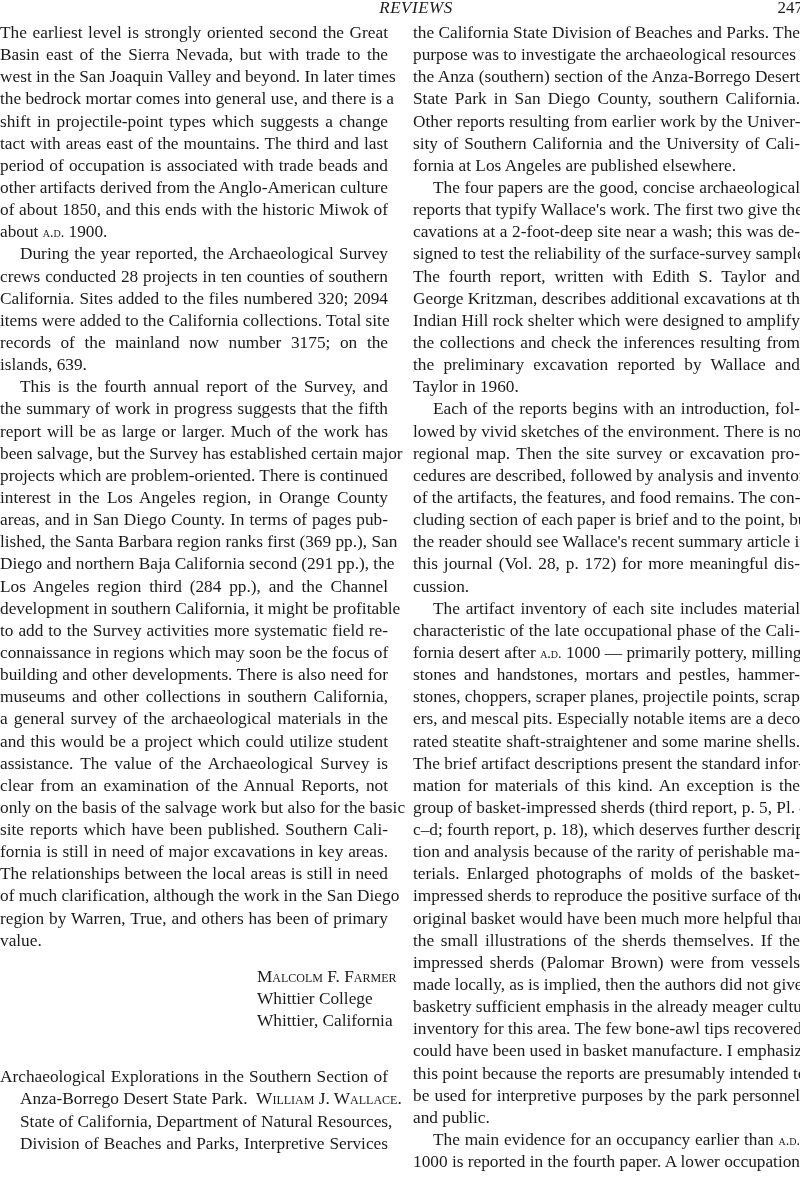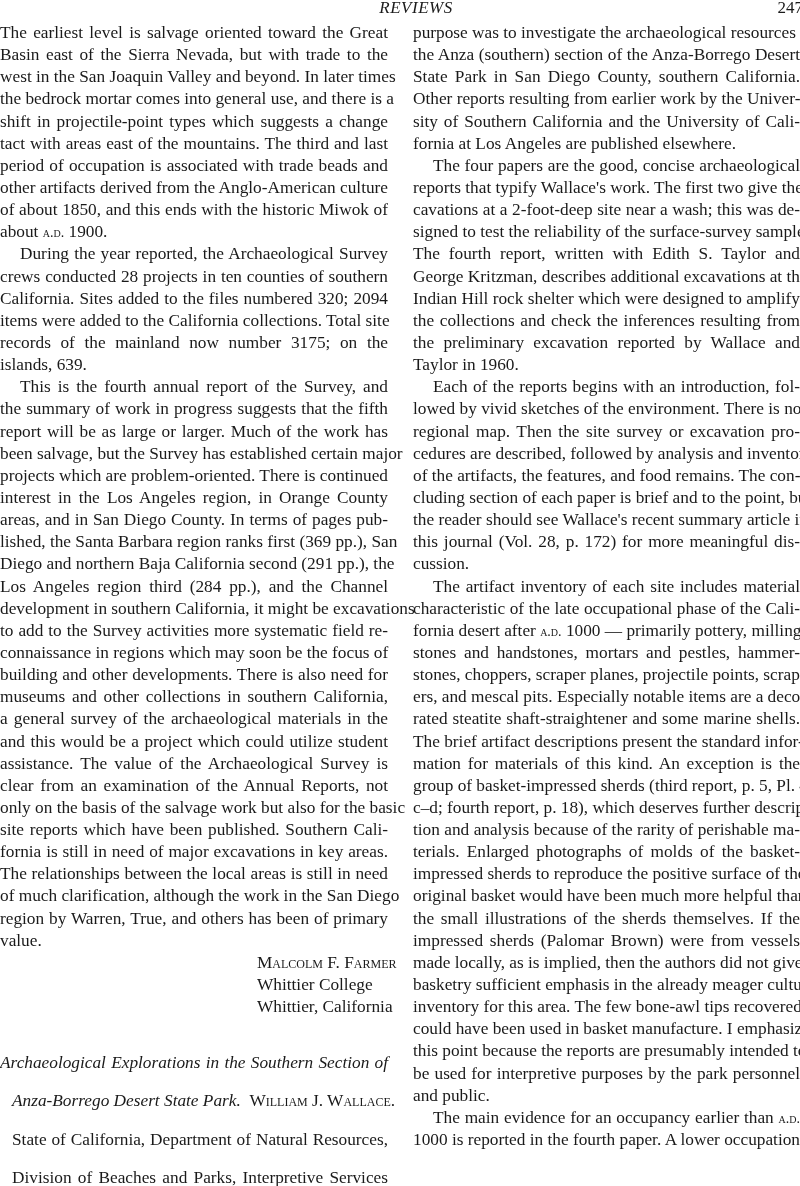--- a/index.html
+++ b/index.html
@@ -9,37 +9,37 @@
   .running-head { position: absolute; top: -2px; left: 0; width: 800px; text-align: center;
                   font-style: italic; font-size: 17px; letter-spacing: 0.5px; }
   .page-number { position: absolute; top: -2px; right: 0px; font-size: 17px; }
   .col { position: absolute; top: 22px; }
   .col.left { left: 0; width: 388px; }
   .col.right { left: 413px; width: 387px; }
   .line { display: block; height: 22.15px; line-height: 22.15px; font-size: 17.3px;
           white-space: nowrap; text-align: justify; text-align-last: justify; overflow: visible; }
   .line.last { text-align-last: left; }
   .line.indent { padding-left: 20px; }
-  .line.hang { padding-left: 12px; margin-top: 16px; }
+  .line.hang { padding-left: 20px; }
   .sc { font-variant: small-caps; }
   .sig-line { padding-left: 257px; text-align-last: left; }
   .gap { height: 22px; }
-  .it { font-style: italic; }
+  .it { }
 </style>
 </head>
 <body>
 
 <div class="header">
   <div class="running-head">REVIEWS</div>
   <div class="page-number">247</div>
 </div>
 
 <div class="col left">
   <div>
-      <span class="line">The earliest level is salvage oriented toward the Great</span>
+      <span class="line">The earliest level is strongly oriented second the Great</span>
       <span class="line">Basin east of the Sierra Nevada, but with trade to the</span>
       <span class="line">west in the San Joaquin Valley and beyond. In later times</span>
       <span class="line">the bedrock mortar comes into general use, and there is a</span>
       <span class="line">shift in projectile-point types which suggests a change</span>
       <span class="line">tact with areas east of the mountains.  The third and last</span>
       <span class="line">period of occupation is associated with trade beads and</span>
       <span class="line">other artifacts derived from the Anglo-American culture</span>
       <span class="line">of about 1850, and this ends with the historic Miwok of</span>
       <span class="line last">about <span class="sc" style="font-size: 14px;">a.d.</span> 1900.</span>
     </div>
@@ -55,39 +55,39 @@
       <span class="line indent">This is the fourth annual report of the Survey, and</span>
       <span class="line">the summary of work in progress suggests that the fifth</span>
       <span class="line">report will be as large or larger.  Much of the work has</span>
       <span class="line">been salvage, but the Survey has established certain major</span>
       <span class="line">projects which are problem-oriented.  There is continued</span>
       <span class="line">interest in the Los Angeles region, in Orange County</span>
       <span class="line">areas, and in San Diego County.  In terms of pages pub-</span>
       <span class="line">lished, the Santa Barbara region ranks first (369 pp.), San</span>
       <span class="line">Diego and northern Baja California second (291 pp.), the</span>
       <span class="line">Los Angeles region third (284 pp.), and the Channel</span>
-      <span class="line">development in southern California, it might be excavations</span>
+      <span class="line">development in southern California, it might be profitable</span>
       <span class="line">to add to the Survey activities more systematic field re-</span>
       <span class="line">connaissance in regions which may soon be the focus of</span>
       <span class="line">building and other developments.  There is also need for</span>
       <span class="line">museums and other collections in southern California,</span>
       <span class="line">a general survey of the archaeological materials in the</span>
       <span class="line">and this would be a project which could utilize student</span>
       <span class="line">assistance.  The value of the Archaeological Survey is</span>
       <span class="line">clear from an examination of the Annual Reports, not</span>
       <span class="line">only on the basis of the salvage work but also for the basic</span>
       <span class="line">site reports which have been published.  Southern Cali-</span>
       <span class="line">fornia is still in need of major excavations in key areas.</span>
       <span class="line">The relationships between the local areas is still in need</span>
       <span class="line">of much clarification, although the work in the San Diego</span>
       <span class="line">region by Warren, True, and others has been of primary</span>
       <span class="line last">value.</span>
     </div>
 
-  <div style="margin-top:0;">
+  <div style="margin-top:14px;">
     <span class="line sig-line sc">Malcolm F. Farmer</span>
     <span class="line sig-line">Whittier College</span>
     <span class="line sig-line">Whittier, California</span>
   </div>
 
   <div class="gap" style="height:34px;"></div>
 
   <div>
     <span class="line it">Archaeological Explorations in the Southern Section of</span>
     <span class="line hang" style="text-align-last:justify;"><span class="it">Anza-Borrego Desert State Park.</span>&nbsp; <span class="sc">William J. Wallace.</span></span>
@@ -95,20 +95,21 @@
         <span class="line hang">State of California, Department of Natural Resources,</span>
         <span class="line hang">Division of Beaches and Parks, Interpretive Services</span>
       </div>
 
   </div>
 
 </div>
 
 <div class="col right">
   <div>
+      <span class="line">the California State Division of Beaches and Parks.  The</span>
       <span class="line">purpose was to investigate the archaeological resources of</span>
       <span class="line">the Anza (southern) section of the Anza-Borrego Desert</span>
       <span class="line">State Park in San Diego County, southern California.</span>
       <span class="line">Other reports resulting from earlier work by the Univer-</span>
       <span class="line">sity of Southern California and the University of Cali-</span>
       <span class="line last">fornia at Los Angeles are published elsewhere.</span>
     </div>
   <div>
       <span class="line indent">The four papers are the good, concise archaeological</span>
       <span class="line">reports that typify Wallace's work.  The first two give the</span>

